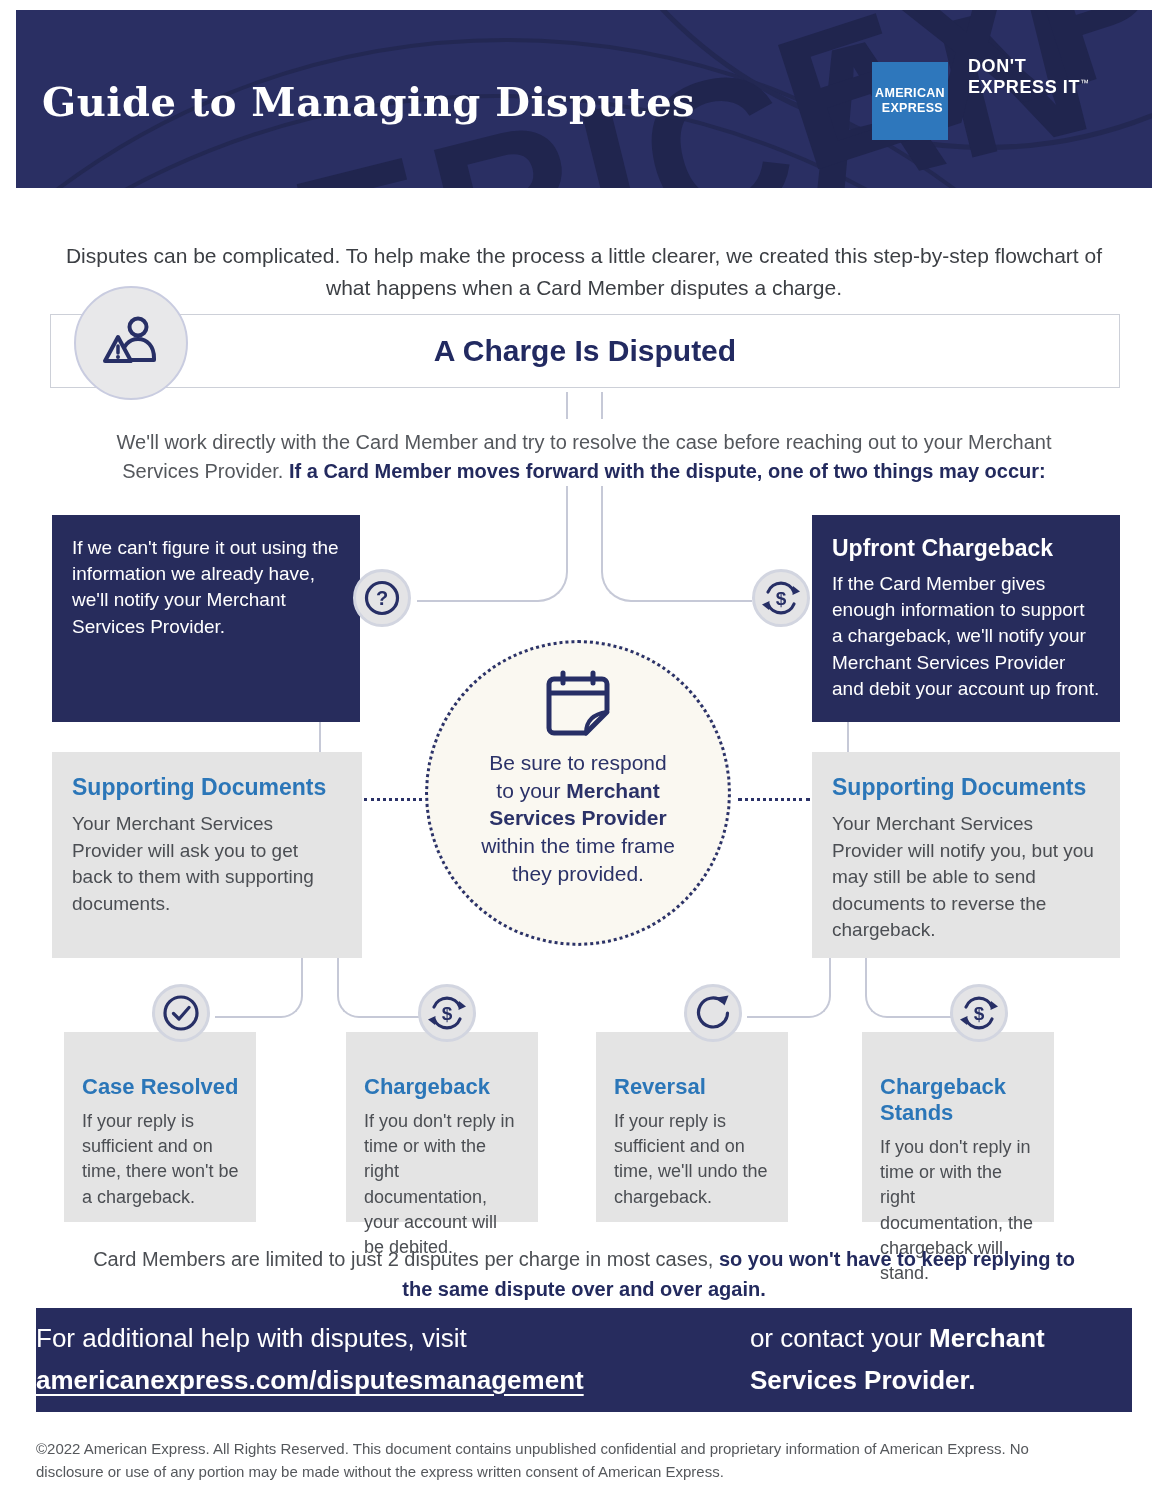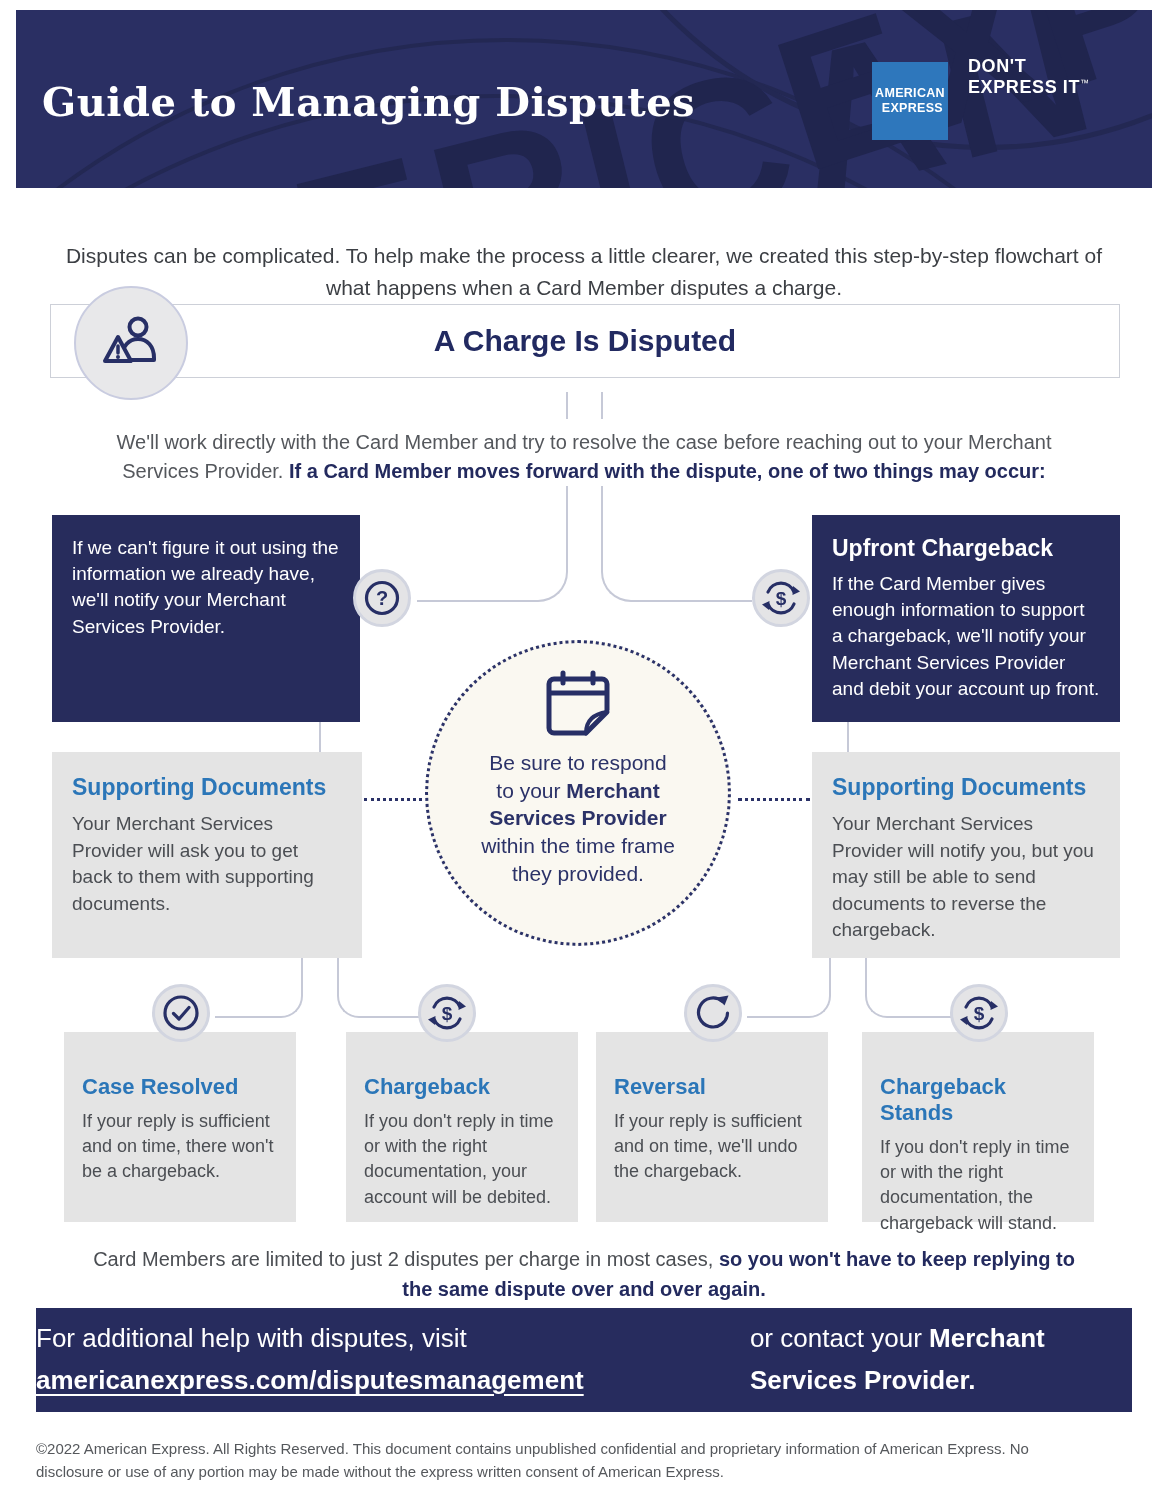--- a/index.html
+++ b/index.html
@@ -22,21 +22,21 @@
   .tagline { position:absolute; left:952px; top:46px; color:#ffffff; width:180px; }
   .tagline .dont { font-size:18px; font-weight:bold; letter-spacing:0.6px; }
   .tagline .script { font-size:31px; font-family:"DejaVu Serif", serif; font-style:italic; font-weight:bold; margin:1px 0 2px 0; }
   .tagline .without { font-size:18px; font-weight:bold; letter-spacing:0.6px; }
   .tagline .tm { font-size:9px; vertical-align:super; font-weight:normal; }
 
   
   .intro { position:absolute; left:64px; top:240px; width:1040px; text-align:center; font-size:21px; line-height:1.5; color:#3c3f44; }
 
   
-  .charge-box { position:absolute; left:50px; top:304px; width:1070px; height:74px; background:#ffffff; border:1px solid #cdd0d8; }
+  .charge-box { position:absolute; left:50px; top:314px; width:1070px; height:74px; background:#ffffff; border:1px solid #cdd0d8; }
   .charge-title { width:100%; text-align:center; line-height:72px; font-size:30px; font-weight:bold; color:#222a61; }
   .charge-badge { position:absolute; left:74px; top:286px; width:114px; height:114px; border-radius:50%; background:#e8e8ea; border:2px solid #c9cce0; display:flex; align-items:center; justify-content:center; }
 
   .charge-desc { position:absolute; left:94px; top:428px; width:980px; text-align:center; font-size:20px; line-height:1.45; color:#54575c; }
   .charge-desc strong { color:#232a5e; }
 
   
   .line { position:absolute; background:#c6c9d7; }
   .stub { width:2px; height:27px; top:392px; }
   .elbow { position:absolute; border:0 solid #c6c9d7; }
@@ -56,21 +56,21 @@
   .reminder { position:absolute; left:425px; top:640px; width:306px; height:306px; border-radius:50%; background:#faf8f1; border:3px dotted #2b3268; text-align:center; z-index:2; }
   .reminder .cal { margin-top:26px; }
   .reminder .txt { margin-top:6px; font-size:21px; line-height:1.32; color:#2b3268; font-weight:500; }
   .reminder .txt strong { font-weight:bold; }
 
   
   .gray-box { position:absolute; background:#e4e4e4; }
   .supp { top:752px; height:206px; padding:22px 20px 12px 20px; }
   .supp h3 { font-size:23px; font-weight:bold; color:#2b76b8; margin-bottom:10px; }
   .supp p { font-size:19px; line-height:1.4; color:#4b4e53; }
-  .outcome { top:1032px; width:232px; height:190px; padding:42px 16px 0 18px; }
+  .outcome { top:1032px; width:192px; height:190px; padding:42px 16px 0 18px; }
   .outcome h4 { font-size:22px; font-weight:bold; color:#2b76b8; margin-bottom:9px; }
   .outcome p { font-size:18px; line-height:1.4; color:#4b4e53; }
 
   
   .limit-note { position:absolute; left:84px; top:1244px; width:1000px; text-align:center; font-size:20px; line-height:1.5; color:#4b4e53; }
   .limit-note strong { color:#232a5e; }
   .footer-box { position:absolute; left:36px; top:1308px; width:1096px; height:104px; background:#272c5e; color:#ffffff; display:flex; flex-direction:row; align-items:center; justify-content:center; font-size:26px; line-height:1.6; }
   .footer-box .lnk { font-weight:bold; text-decoration:underline; text-underline-offset:5px; text-decoration-thickness:2px; cursor:pointer; }
   .copyright { position:absolute; left:36px; top:1438px; width:1064px; font-size:15px; line-height:1.5; color:#55585c; }
 </style>

